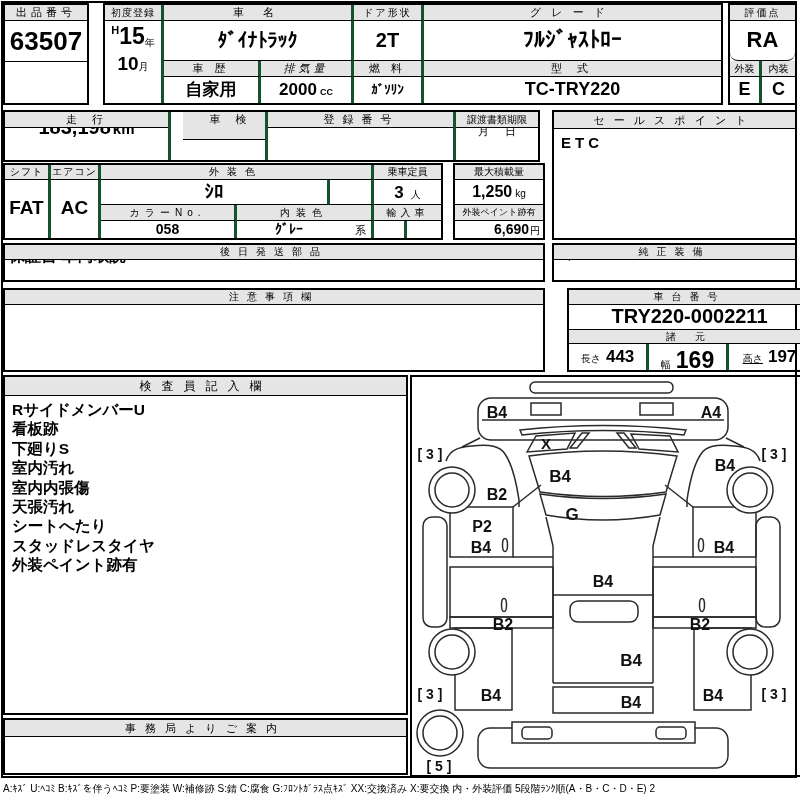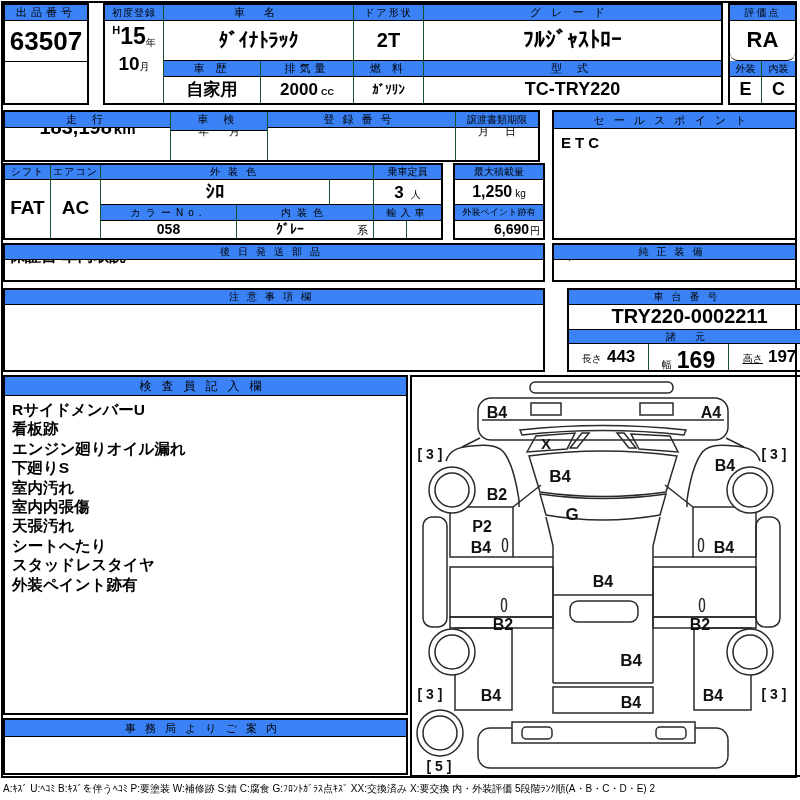--- a/index.html
+++ b/index.html
@@ -1,23 +1,23 @@
 <!DOCTYPE html>
 <html><head>
 <meta charset="utf-8">
 <style>
   html,body{margin:0;padding:0;background:#fff;}
   #stage{position:relative;width:800px;height:800px;background:#fff;
          font-family:"Liberation Sans","DejaVu Sans",sans-serif;color:#000;}
   .cell{position:absolute;box-sizing:border-box;overflow:hidden;}
   .box{border:2px solid #000;}
-  .hdr{background:#3b82f6;text-align:center;font-size:11px;line-height:15px;
+  .hdr{background:#e5e5e5;text-align:center;font-size:11px;line-height:15px;
        letter-spacing:4px;border-bottom:1px solid #000;white-space:nowrap;}
   .val{font-weight:bold;text-align:center;white-space:nowrap;}
-  .br{border-right:1px solid #14532d;}
+  .br{border-right:3px solid #14532d;}
   .bb{border-bottom:1px solid #000;}
   .flexc{display:flex;align-items:baseline;justify-content:center;}
   svg text{font-family:"Liberation Sans","DejaVu Sans",sans-serif;font-weight:bold;fill:#111;}
 </style>
 </head>
 <body>
 
 <div id="stage">
 
   <div class="cell" style="left:1px;top:1px;width:796px;height:777px;border:2px solid #000;"></div>
@@ -38,21 +38,21 @@
       </div>
       <div style="display:flex;justify-content:center;align-items:baseline;margin-top:3px;">
         <span style="font-size:19px;font-weight:bold;">10</span>
         <span style="font-size:10px;">月</span>
       </div>
     </div>
     <div class="cell hdr br" style="left:59px;top:0;width:190px;height:16px;letter-spacing:8px;">車 名</div>
     <div class="cell val br bb" style="left:59px;top:16px;width:190px;height:40px;font-size:20px;line-height:38px;">ﾀﾞｲﾅﾄﾗｯｸ</div>
     <div class="cell hdr br" style="left:59px;top:56px;width:97px;height:16px;">車 歴</div>
     <div class="cell val br" style="left:59px;top:72px;width:97px;height:26px;font-size:17px;line-height:25px;">自家用</div>
-    <div class="cell hdr br" style="left:156px;top:56px;width:93px;height:16px;">排気量</div>
+    <div class="cell hdr br" style="left:156px;top:56px;width:93px;height:16px;font-style:italic;">排気量</div>
     <div class="cell val br flexc" style="left:156px;top:72px;width:93px;height:26px;line-height:25px;">
       <span style="font-size:17px;">2000</span>
       <span style="font-size:9px;margin-left:3px;">CC</span>
     </div>
     <div class="cell hdr br" style="left:249px;top:0;width:70px;height:16px;letter-spacing:2px;font-size:10px;">ドア形状</div>
     <div class="cell val br bb" style="left:249px;top:16px;width:70px;height:40px;font-size:20px;line-height:38px;">2T</div>
     <div class="cell hdr br" style="left:249px;top:56px;width:70px;height:16px;">燃 料</div>
     <div class="cell val br" style="left:249px;top:72px;width:70px;height:26px;font-size:13px;line-height:25px;">ｶﾞｿﾘﾝ</div>
     <div class="cell hdr" style="left:319px;top:0;width:297px;height:16px;letter-spacing:10px;">グレード</div>
     <div class="cell val bb" style="left:319px;top:16px;width:297px;height:40px;font-size:22px;line-height:38px;">ﾌﾙｼﾞｬｽﾄﾛｰ</div>
@@ -71,21 +71,21 @@
 
   <div class="cell box" style="left:3px;top:110px;width:537px;height:52px;">
     <div class="cell br" style="left:0;top:0;width:166px;height:48px;">
       <div class="cell hdr" style="left:0;top:0;width:165px;height:16px;letter-spacing:6px;">走 行</div>
       <div class="flexc" style="margin-top:4px;">
         <span style="font-size:20px;font-weight:bold;">183,198</span>
         <span style="font-size:15px;font-weight:bold;margin-left:2px;">km</span>
       </div>
     </div>
     <div class="cell br" style="left:166px;top:0;width:97px;height:48px;">
-      <div class="cell hdr" style="left:0;top:0;width:96px;height:19px;letter-spacing:6px;">車 検</div>
+      <div class="cell hdr" style="left:12px;top:0;width:96px;height:28px;letter-spacing:6px;">車 検</div>
       <div style="display:flex;justify-content:center;gap:20px;margin-top:12px;font-size:11px;">
         <span>年</span>
         <span>月</span>
       </div>
     </div>
     <div class="cell br" style="left:263px;top:0;width:188px;height:48px;">
       <div class="cell hdr" style="left:0;top:0;width:187px;height:16px;letter-spacing:8px;">登録番号</div>
       <div></div>
     </div>
     <div class="cell" style="left:451px;top:0;width:82px;height:48px;">
@@ -171,21 +171,20 @@
       <span style="font-size:10px;margin-right:5px;text-decoration:underline;">高さ</span>
       <span style="font-size:17px;font-weight:bold;">197</span>
     </div>
   </div>
 
   <div class="cell box" style="left:3px;top:375px;width:405px;height:340px;">
     <div class="cell hdr" style="left:0;top:0;width:401px;height:19px;letter-spacing:10px;font-size:12px;line-height:18px;">検査員記入欄</div>
     <div style="position:absolute;left:7px;top:23px;font-size:15.5px;font-weight:bold;line-height:19.4px;">
       <div>RサイドメンバーU</div>
       <div>看板跡</div>
-      <div>エンジン廻りオイル漏れ</div>
       <div>下廻りS</div>
       <div>室内汚れ</div>
       <div>室内内張傷</div>
       <div>天張汚れ</div>
       <div>シートへたり</div>
       <div>スタッドレスタイヤ</div>
       <div>外装ペイント跡有</div>
     </div>
   </div>
 

